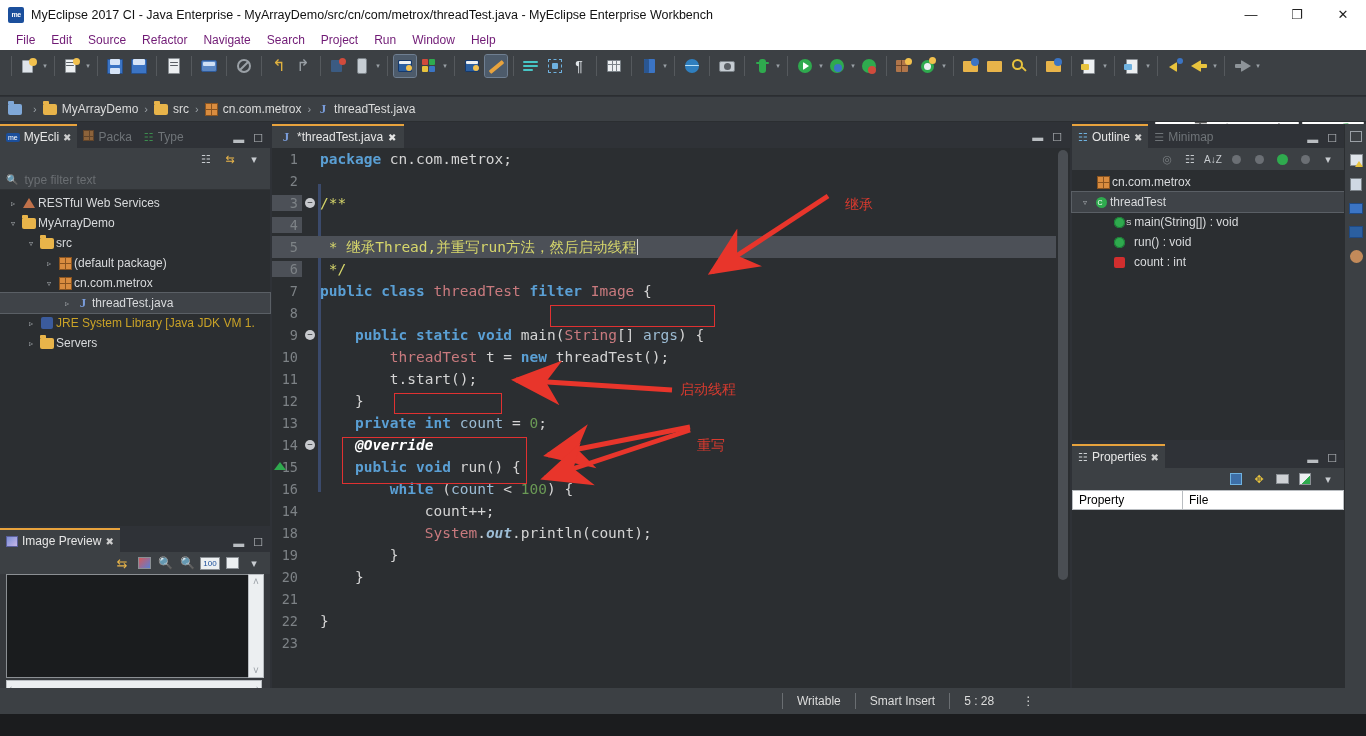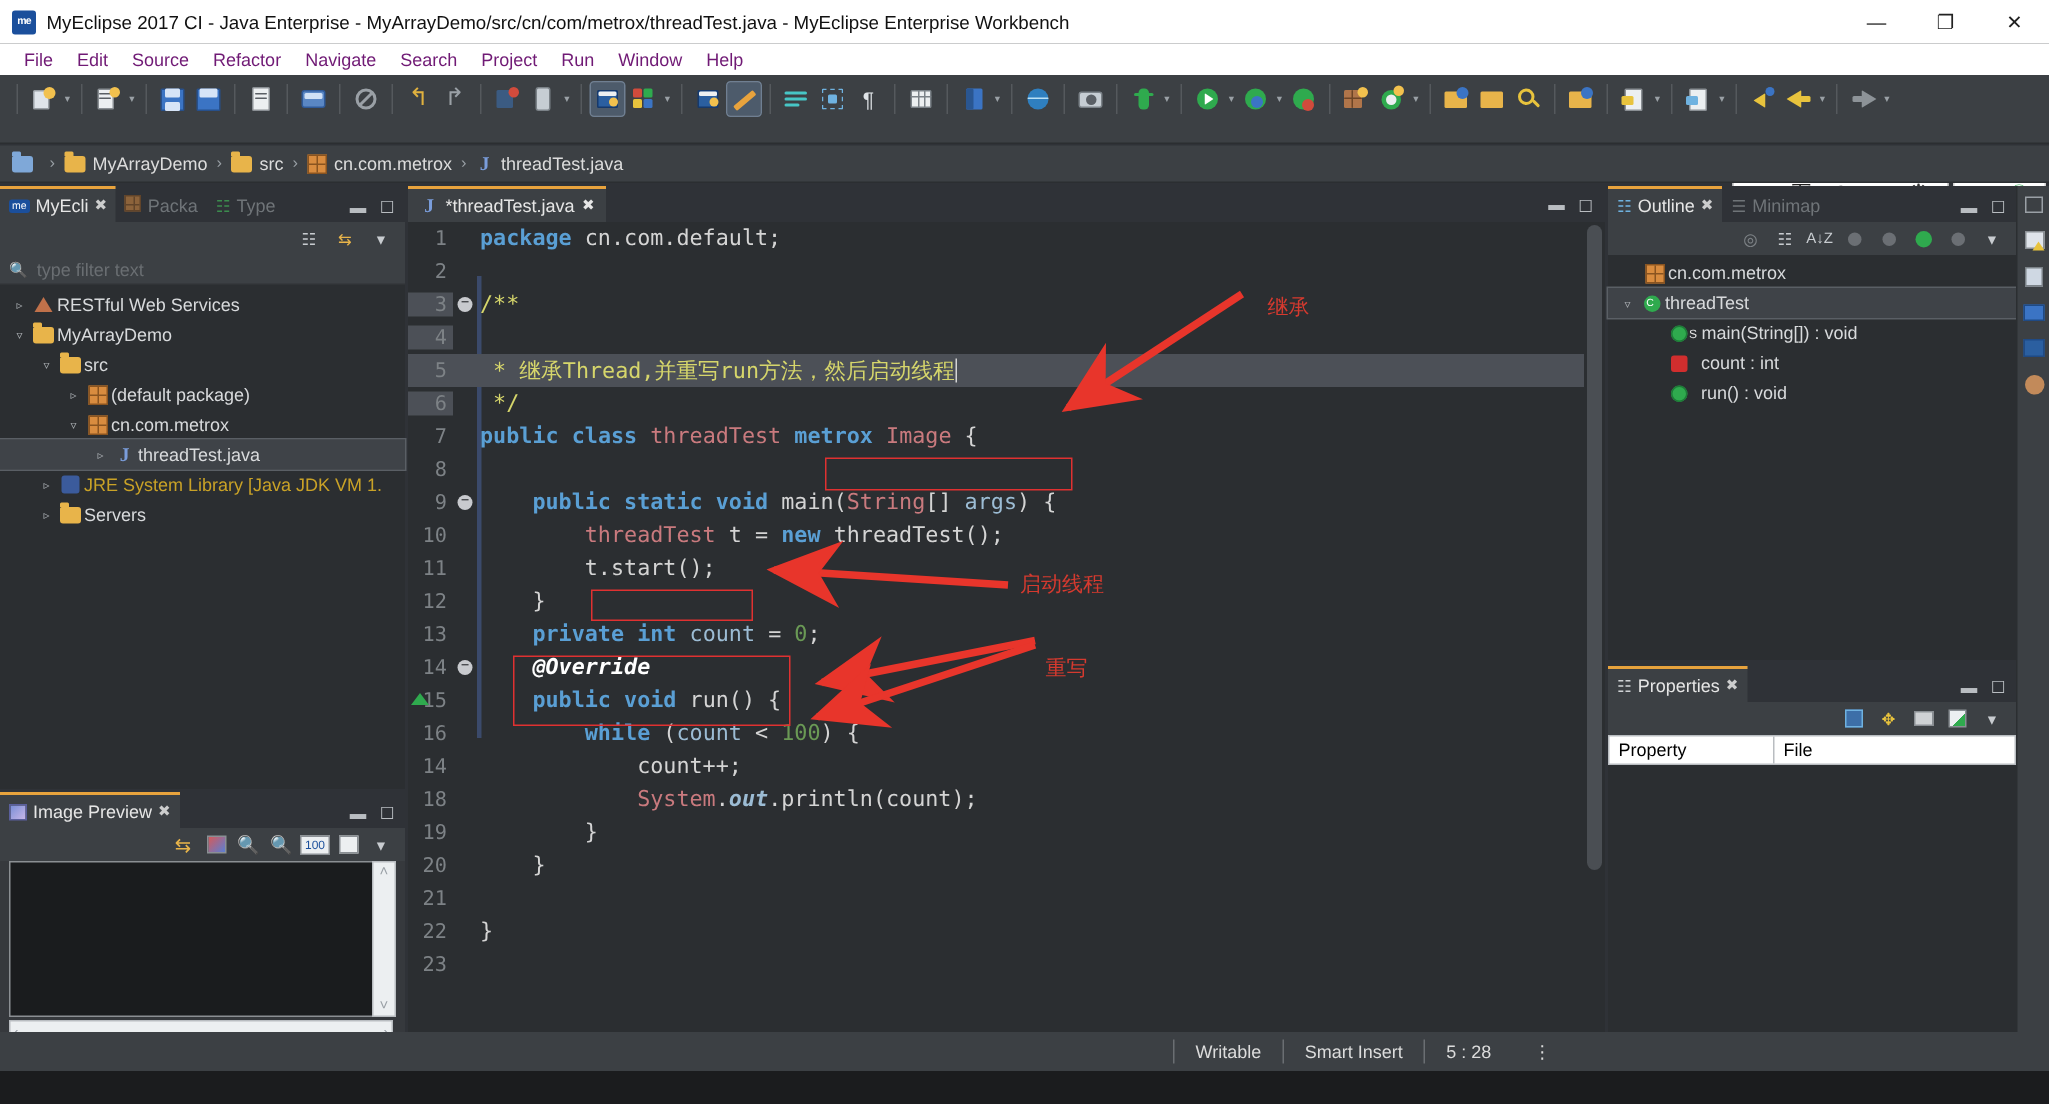--- a/index.html
+++ b/index.html
@@ -686,27 +686,27 @@
         <span style="font-size:10px;">✖</span>
       </div>
       <div class="ed-ctrls">
         <span>▬</span>
         <span>☐</span>
       </div>
     </div>
     <div class="ed-body">
       <div class="code-area" id="code-area">
         <div class="vbar" style="top:36px;height:308px;"></div>
-      <div class="cline"><div class="gutter">1</div><div class="foldcol"></div><div class="ctext"><span class="kw">package</span> <span class="plain">cn.com.default;</span></div></div>
+      <div class="cline"><div class="gutter">1</div><div class="foldcol"></div><div class="ctext"><span class="kw">package</span> <span class="plain">cn.com.metrox;</span></div></div>
           <div class="cline"><div class="gutter">2</div><div class="foldcol"></div><div class="ctext"></div></div>
           <div class="cline"><div class="gutter" style="background: rgb(76, 80, 87);">3</div><div class="foldcol"><span class="fold-minus">−</span></div><div class="ctext"><span class="cmt">/**</span></div></div>
           <div class="cline"><div class="gutter" style="background: rgb(76, 80, 87);">4</div><div class="foldcol"></div></div>
           <div class="cline" style="background: rgb(76, 80, 87);"><div class="gutter" style="background: rgb(76, 80, 87);">5</div><div class="foldcol"></div><div class="ctext"><span class="cmt"> * 继承Thread,并重写run方法，然后启动线程</span><span class="caret"></span></div></div>
           <div class="cline"><div class="gutter" style="background: rgb(76, 80, 87);">6</div><div class="foldcol"></div><div class="ctext"><span class="cmt"> */</span></div></div>
-          <div class="cline"><div class="gutter">7</div><div class="foldcol"></div><div class="ctext"><span class="kw">public</span> <span class="kw">class</span> <span class="typ">threadTest</span> <span class="kw">metrox</span> <span class="typ">Image</span> <span class="plain">{</span></div></div>
+          <div class="cline"><div class="gutter">7</div><div class="foldcol"></div><div class="ctext"><span class="kw">public</span> <span class="kw">class</span> <span class="typ">threadTest</span> <span class="kw">filter</span> <span class="typ">Image</span> <span class="plain">{</span></div></div>
           <div class="cline"><div class="gutter">8</div><div class="foldcol"></div><div class="ctext"></div></div>
           <div class="cline"><div class="gutter">9</div><div class="foldcol"><span class="fold-minus">−</span></div><div class="ctext">    <span class="kw">public</span> <span class="kw">static</span> <span class="kw">void</span> <span class="plain">main</span><span class="plain">(</span><span class="typ">String</span><span class="plain">[] </span><span class="fld">args</span><span class="plain">) {</span></div></div>
           <div class="cline"><div class="gutter">10</div><div class="foldcol"></div><div class="ctext">        <span class="typ">threadTest</span> <span class="plain">t = </span><span class="kw">new</span> <span class="plain">threadTest();</span></div></div>
           <div class="cline"><div class="gutter">11</div><div class="foldcol"></div><div class="ctext">        <span class="plain">t.start();</span></div></div>
           <div class="cline"><div class="gutter">12</div><div class="foldcol"></div><div class="ctext">    <span class="plain">}</span></div></div>
           <div class="cline"><div class="gutter">13</div><div class="foldcol"></div><div class="ctext">    <span class="kw">private</span> <span class="kw">int</span> <span class="fld">count</span> <span class="plain">= </span><span class="num">0</span><span class="plain">;</span></div></div>
           <div class="cline"><div class="gutter">14</div><div class="foldcol"><span class="fold-minus">−</span></div><div class="ctext">    <span class="ann">@Override</span></div></div>
           <div class="cline"><div class="gutter">15</div><div class="foldcol"></div><div class="ctext">    <span class="kw">public</span> <span class="kw">void</span> <span class="plain">run() {</span></div><span class="ov-marker"></span></div>
           <div class="cline"><div class="gutter">16</div><div class="foldcol"></div><div class="ctext">        <span class="kw">while</span> <span class="plain">(</span><span class="fld">count</span> <span class="plain">&lt; </span><span class="num">100</span><span class="plain">) {</span></div></div>
           <div class="cline"><div class="gutter">14</div><div class="foldcol"></div><div class="ctext">            <span class="plain">count++;</span></div></div>
@@ -781,29 +781,29 @@
       </div>
       <div class="trow" style="padding-left:38px;">
         <span class="tic">
             <span class="dotg"></span>
           </span>
         <span class="sup">S</span>
         <span class="tlabel" style="padding-left:3px;">main(String[]) : void</span>
       </div>
       <div class="trow" style="padding-left:38px;">
         <span class="tic">
+            <span class="dotg"></span>
+          </span>
+        <span class="tlabel" style="padding-left:6px;">run() : void</span>
+      </div>
+      <div class="trow" style="padding-left:38px;">
+        <span class="tic">
             <span class="dotr"></span>
           </span>
         <span class="tlabel" style="padding-left:6px;">count : int</span>
-      </div>
-      <div class="trow" style="padding-left:38px;">
-        <span class="tic">
-            <span class="dotg"></span>
-          </span>
-        <span class="tlabel" style="padding-left:6px;">run() : void</span>
       </div>
     </div>
   </div>
 
   <div class="panel" id="props-panel">
     <div class="panel-tabs">
       <div class="ptab active">
         <span style="color:#cfd2d5;font-size:11px;">☷</span>
         <span>Properties</span>
         <span class="x">✖</span>

